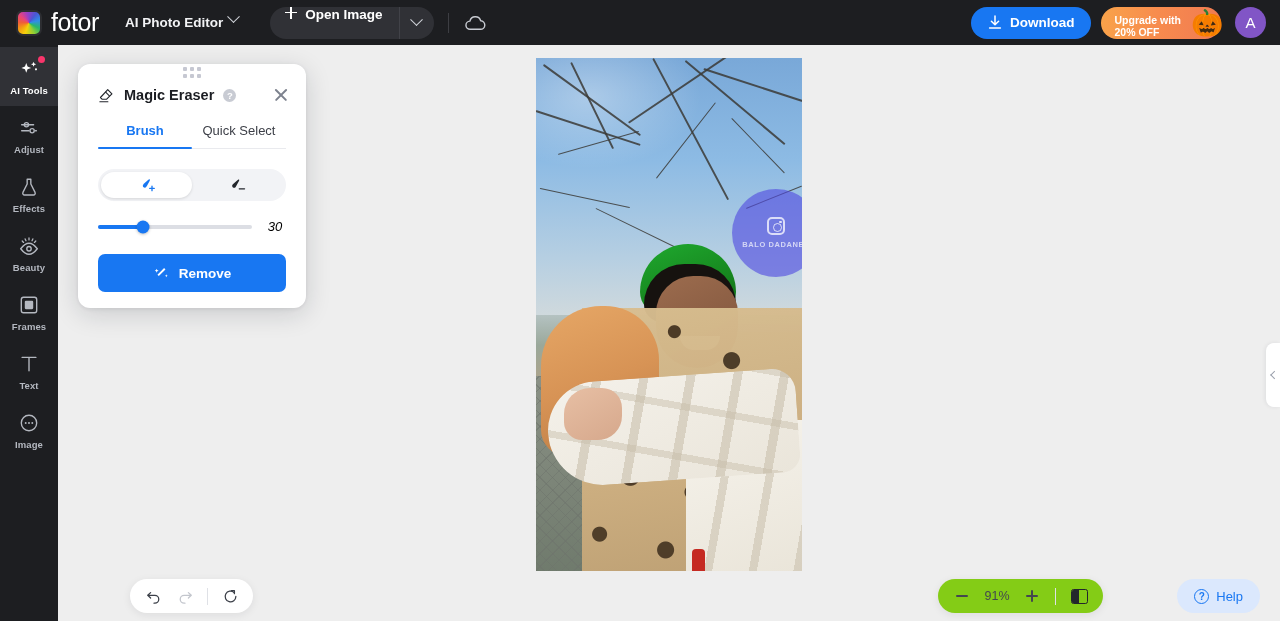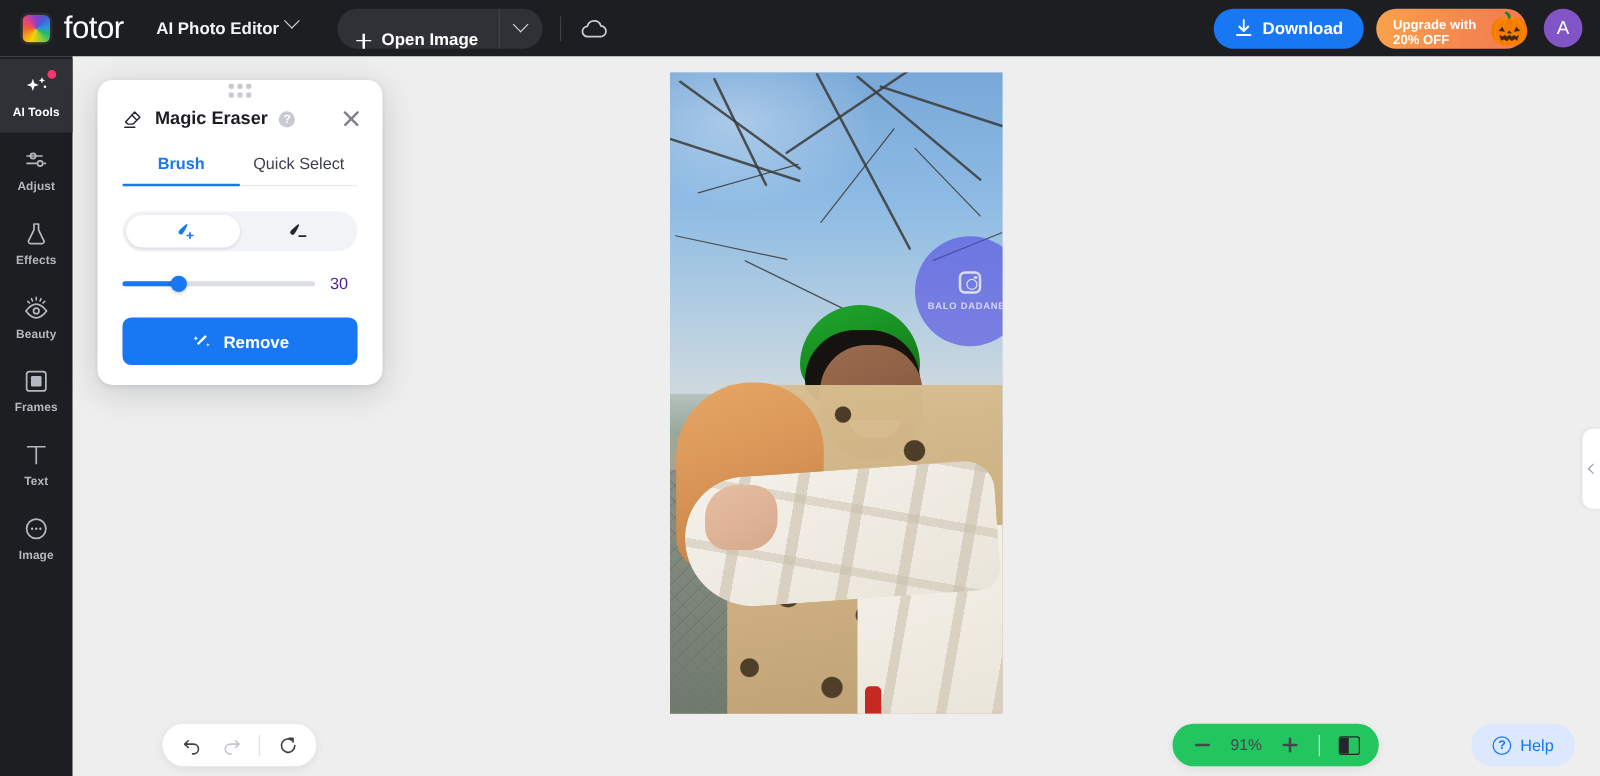--- a/index.html
+++ b/index.html
@@ -43,21 +43,21 @@
   }
   .chev-d {
     width: 9px; height: 9px; border-right: 1.6px solid #cfd2d8;
     border-bottom: 1.6px solid #cfd2d8; transform: rotate(45deg) translate(-2px,-2px);
   }
   .open-image-group {
     margin-left: 32px; display: flex; align-items: center;
     background: #303136; border-radius: 18px; height: 32px;
   }
   .open-image-btn {
-    display: flex; align-items: flex-end; gap: 8px;
+    display: flex; align-items: flex-start; gap: 8px;
     padding: 0 16px 0 15px; height: 32px; color: #fff;
     font-size: 13.5px; font-weight: bold; cursor: pointer;
     border-right: 1px solid #414248;
   }
   .plus-ico { position: relative; width: 12px; height: 12px; flex: 0 0 auto; }
   .plus-ico::before, .plus-ico::after {
     content: ""; position: absolute; background: #fff;
   }
   .plus-ico::before { left: 0; top: 5px; width: 12px; height: 1.8px; }
   .plus-ico::after { top: 0; left: 5px; width: 1.8px; height: 12px; }
@@ -317,21 +317,21 @@
     position: absolute; left: 0; top: 0; height: 4px;
     width: 29%; background: #1877f2; border-radius: 2px;
   }
   .slider-knob {
     position: absolute; left: 29%; top: 50%;
     transform: translate(-50%, -50%);
     width: 13px; height: 13px; border-radius: 50%;
     background: #1877f2; box-shadow: 0 1px 3px rgba(0,0,0,.25); cursor: grab;
   }
   .slider-val {
-    font-size: 13px; color: #4c1d95; width: 22px; text-align: left;
+    font-size: 13px; color: #000000; width: 22px; text-align: center; font-style: italic;
   }
 
   .remove-btn {
     margin: 20px 20px 0 20px; height: 38px;
     background: #1877f2; border-radius: 7px; color: #fff;
     display: flex; align-items: center; justify-content: center; gap: 9px;
     font-size: 13.5px; cursor: pointer; font-weight: bold;
   }
 
   
@@ -343,21 +343,21 @@
   }
   .icon-btn {
     width: 30px; height: 30px; border-radius: 15px;
     display: flex; align-items: center; justify-content: center; cursor: pointer;
   }
   .icon-btn.disabled { cursor: default; }
   .vdiv { width: 1px; height: 17px; background: #dfe1e6; margin: 0 5px; }
 
   .zoom-bar {
     position: absolute; right: 177px; bottom: 8px;
-    height: 34px; background: #22c55e; border-radius: 17px;
+    height: 34px; background: #84cc16; border-radius: 17px;
     display: flex; align-items: center; padding: 0 9px; gap: 3px;
     box-shadow: 0 2px 8px rgba(20,25,40,.08);
   }
   .zoom-val {
     font-size: 12.5px; color: #44474f; width: 34px; text-align: center;
   }
   .minus-ico { width: 12px; height: 1.8px; background: #44474f; border-radius: 1px; }
   .plus2 { position: relative; width: 12px; height: 12px; }
   .plus2::before, .plus2::after { content: ""; position: absolute; background: #44474f; border-radius: 1px; }
   .plus2::before { left: 0; top: 5.1px; width: 12px; height: 1.8px; }

